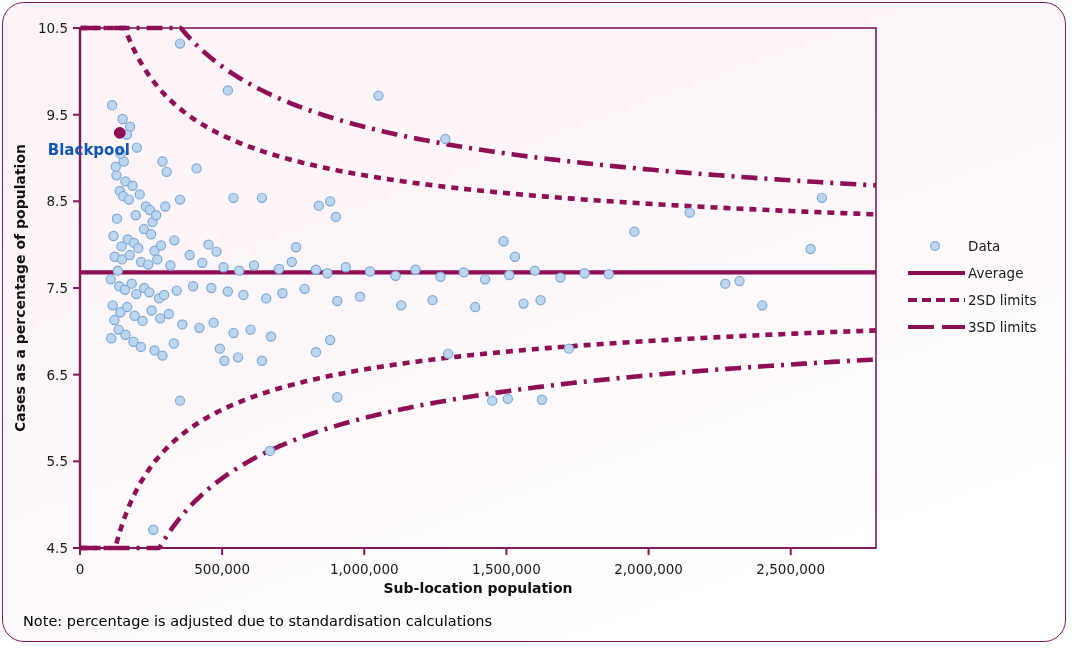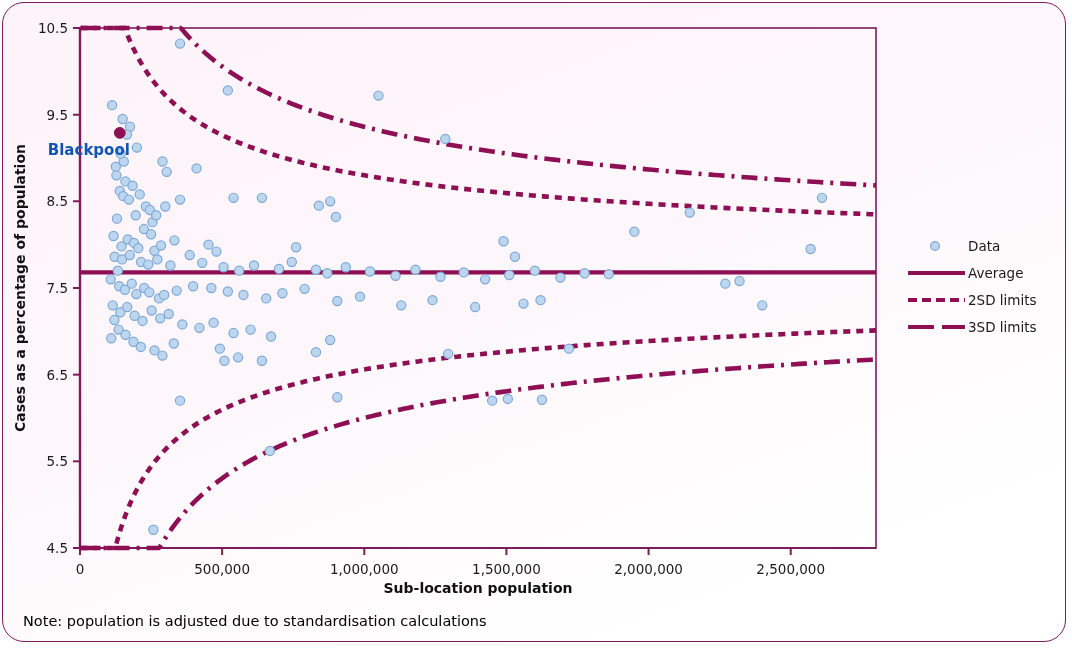--- a/index.html
+++ b/index.html
@@ -251,15 +251,15 @@
             <text x="965" y="302" class="legend-label">2SD limits</text>
           </g>
           <g>
             <line x1="905" y1="324" x2="962" y2="324" stroke="#8e0f54" stroke-width="4.2" stroke-dasharray="26,8,5,0"></line>
             <text x="965" y="329" class="legend-label">3SD limits</text>
           </g>
         </g>
     </svg>
   </div>
   <div style="position:absolute;left:20px;top:608px;width:900px;">
-    <span class="note">Note: population is adjusted due to standardisation calculations</span>
+    <span class="note">Note: percentage is adjusted due to standardisation calculations</span>
   </div>
 </div>
 
 </body></html>

